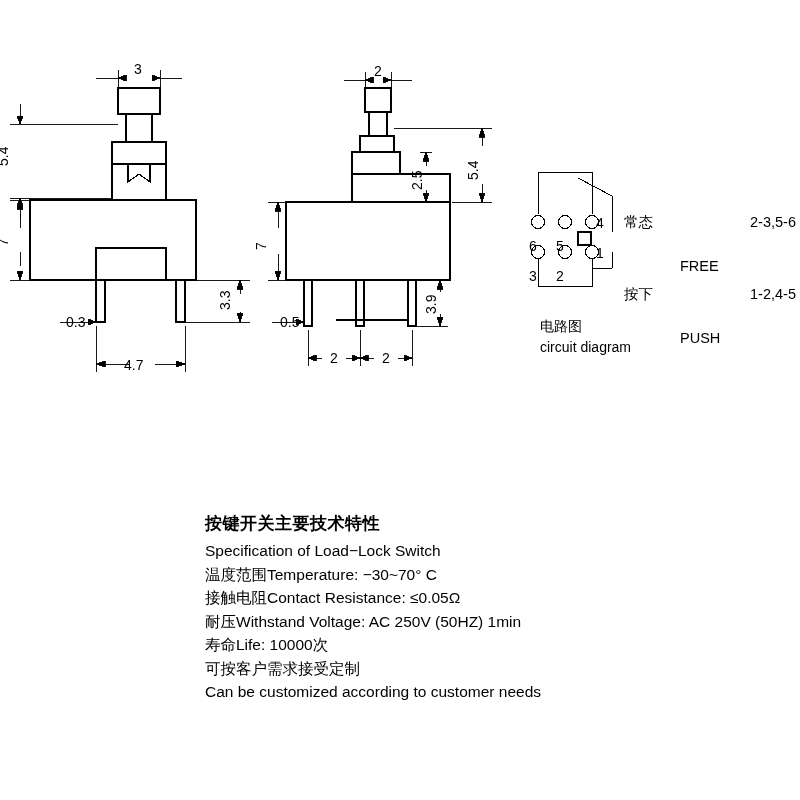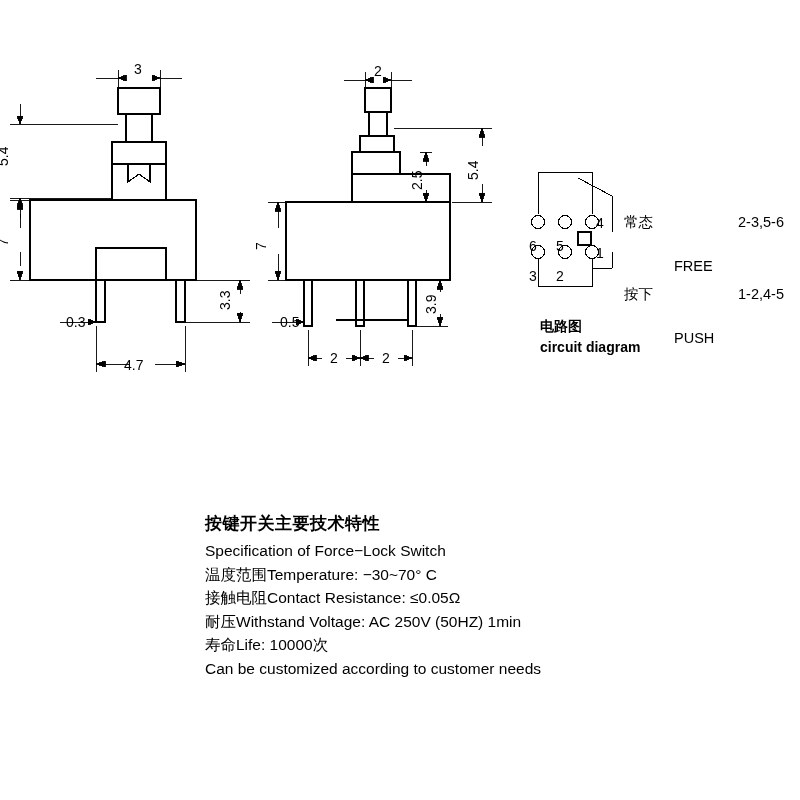--- a/index.html
+++ b/index.html
@@ -39,31 +39,30 @@
     line-height: 23.5px;
     white-space: nowrap;
   }
   .circuit-caption {
     position: absolute;
     left: 540px;
     top: 316px;
     font-size: 14px;
     line-height: 21px;
     text-align: left;
-    font-weight: bold;
   }
   .legend {
     position: absolute;
     left: 624px;
     top: 208px;
     font-size: 14.5px;
     line-height: 28px;
     white-space: nowrap;
   }
-  .legend-row { display: flex; gap: 16px; }
+  .legend-row { display: flex; gap: 22px; }
   .legend-cn { width: 34px; }
   .legend-en { width: 48px; margin-top: 44px; }
 </style>
 </head>
 <body>
 
 <div class="canvas">
 <svg width="800" height="480" viewBox="0 0 800 480">
   <g stroke="#000000" fill="none" stroke-width="1.2" shape-rendering="crispEdges">
 
@@ -292,19 +291,20 @@
   </div>
 </div>
 
 <div class="circuit-caption">
   <div>电路图</div>
   <div>circuit diagram</div>
 </div>
 
 <div class="spec">
   <div class="spec-title">按键开关主要技术特性</div>
-  <div class="spec-line">Specification of Force−Lock Switch</div>
+  <div class="spec-line">Specification of Load−Lock Switch</div>
   <div class="spec-line">温度范围Temperature: −30~70° C</div>
   <div class="spec-line">接触电阻Contact Resistance: ≤0.05Ω</div>
   <div class="spec-line">耐压Withstand Voltage: AC 250V (50HZ) 1min</div>
   <div class="spec-line">寿命Life: 10000次</div>
+  <div class="spec-line">可按客户需求接受定制</div>
   <div class="spec-line">Can be customized according to customer needs</div>
 </div>
 
 </body></html>

